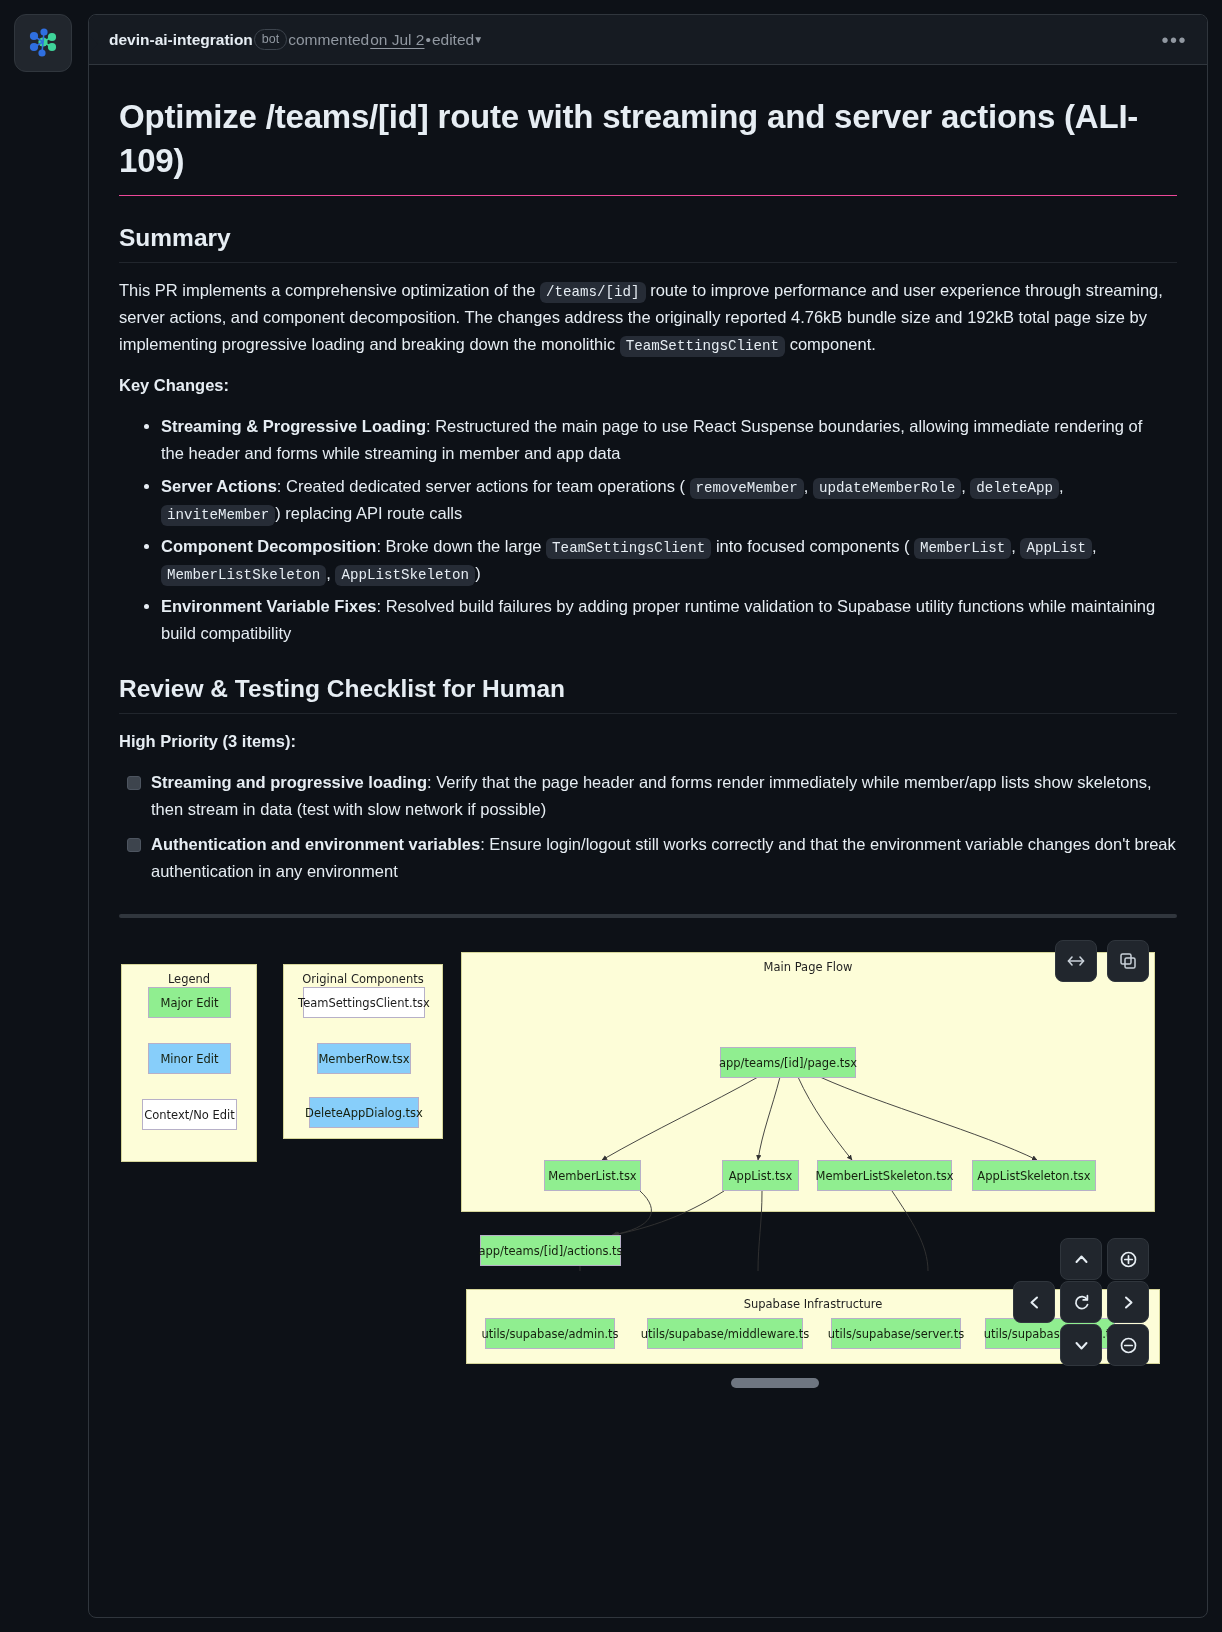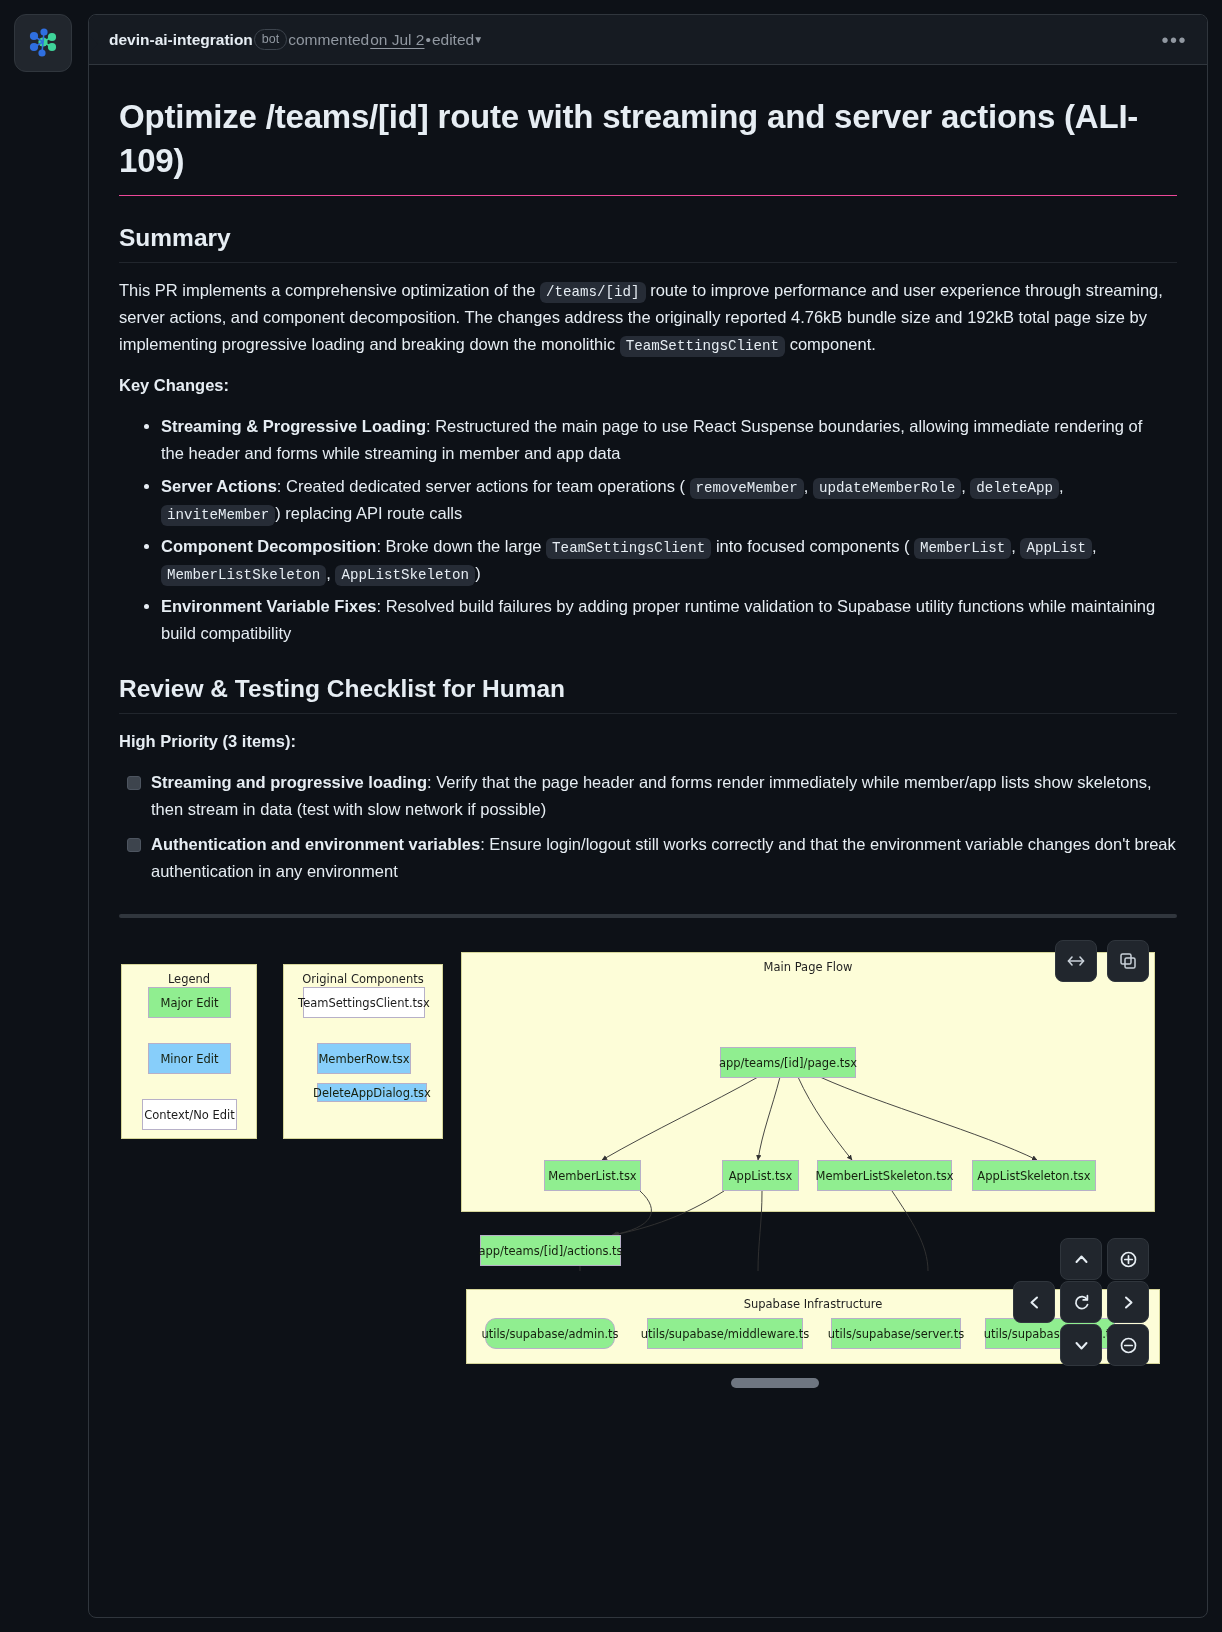--- a/index.html
+++ b/index.html
@@ -292,32 +292,32 @@
             <span class="checkbox"></span>
             <span><span class="bold">Authentication and environment variables</span><span>: Ensure login/logout still works correctly and that the environment variable changes don't break authentication in any environment</span></span>
           </li>
         </ul>
 
         <hr class="md">
 
 
         <div class="diagram-area">
 
-          <div class="panel" style="left:2px; top:20px; width:136px; height:175px;">
+          <div class="panel" style="left:2px; top:20px; width:136px; height:198px;">
             <div class="panel-title">Legend</div>
             <div class="node major" style="left:26px; top:22px; width:83px; height:31px;">Major Edit</div>
             <div class="node minor" style="left:26px; top:78px; width:83px; height:31px;">Minor Edit</div>
             <div class="node ctx" style="left:20px; top:134px; width:95px; height:31px;">Context/No Edit</div>
           </div>
 
           <div class="panel" style="left:164px; top:20px; width:160px; height:175px;">
             <div class="panel-title">Original Components</div>
             <div class="node ctx" style="left:19px; top:22px; width:122px; height:31px;">TeamSettingsClient.tsx</div>
             <div class="node minor" style="left:33px; top:78px; width:94px; height:31px;">MemberRow.tsx</div>
-            <div class="node minor" style="left:25px; top:118px; width:110px; height:19px;margin-left:8px;">DeleteAppDialog.tsx</div>
+            <div class="node minor" style="left:25px; top:132px; width:110px; height:31px;">DeleteAppDialog.tsx</div>
           </div>
 
           <div class="panel" style="left:342px; top:8px; width:694px; height:260px;">
             <div class="panel-title">Main Page Flow</div>
 
             <svg class="edges" width="694" height="318">
               <defs>
                 <marker id="ah" markerWidth="7" markerHeight="7" refX="5.6" refY="3" orient="auto">
                   <path d="M0,0 L6,3 L0,6 z" fill="#333"></path>
                 </marker>
@@ -342,21 +342,21 @@
             <div class="node major" style="left:258px; top:94px; width:136px; height:31px;">app/teams/[id]/page.tsx</div>
             <div class="node major" style="left:82px; top:207px; width:97px; height:31px;">MemberList.tsx</div>
             <div class="node major" style="left:260px; top:207px; width:77px; height:31px;">AppList.tsx</div>
             <div class="node major" style="left:355px; top:207px; width:135px; height:31px;">MemberListSkeleton.tsx</div>
             <div class="node major" style="left:510px; top:207px; width:124px; height:31px;">AppListSkeleton.tsx</div>
             <div class="node major" style="left:18px; top:282px; width:141px; height:31px;">app/teams/[id]/actions.ts</div>
           </div>
 
           <div class="panel" style="left:347px; top:345px; width:694px; height:75px;">
             <div class="panel-title">Supabase Infrastructure</div>
-            <div class="node major" style="left:18px; top:28px; width:130px; height:31px;border-radius:11px;">utils/supabase/admin.ts</div>
+            <div class="node major" style="left:18px; top:28px; width:130px; height:31px;">utils/supabase/admin.ts</div>
             <div class="node major" style="left:180px; top:28px; width:156px; height:31px;">utils/supabase/middleware.ts</div>
             <div class="node major" style="left:364px; top:28px; width:130px; height:31px;">utils/supabase/server.ts</div>
             <div class="node major" style="left:518px; top:28px; width:130px; height:31px;">utils/supabase/client.ts</div>
           </div>
 
           <div class="ctl" style="right:80px; top:-4px;">
             <svg width="20" height="20" viewBox="0 0 20 20">
               <g stroke="#c9d1d9" stroke-width="1.6" fill="none" stroke-linecap="round" stroke-linejoin="round">
                 <line x1="2.5" y1="10" x2="17.5" y2="10"></line>
                 <polyline points="6,6 2.5,10 6,14"></polyline>

